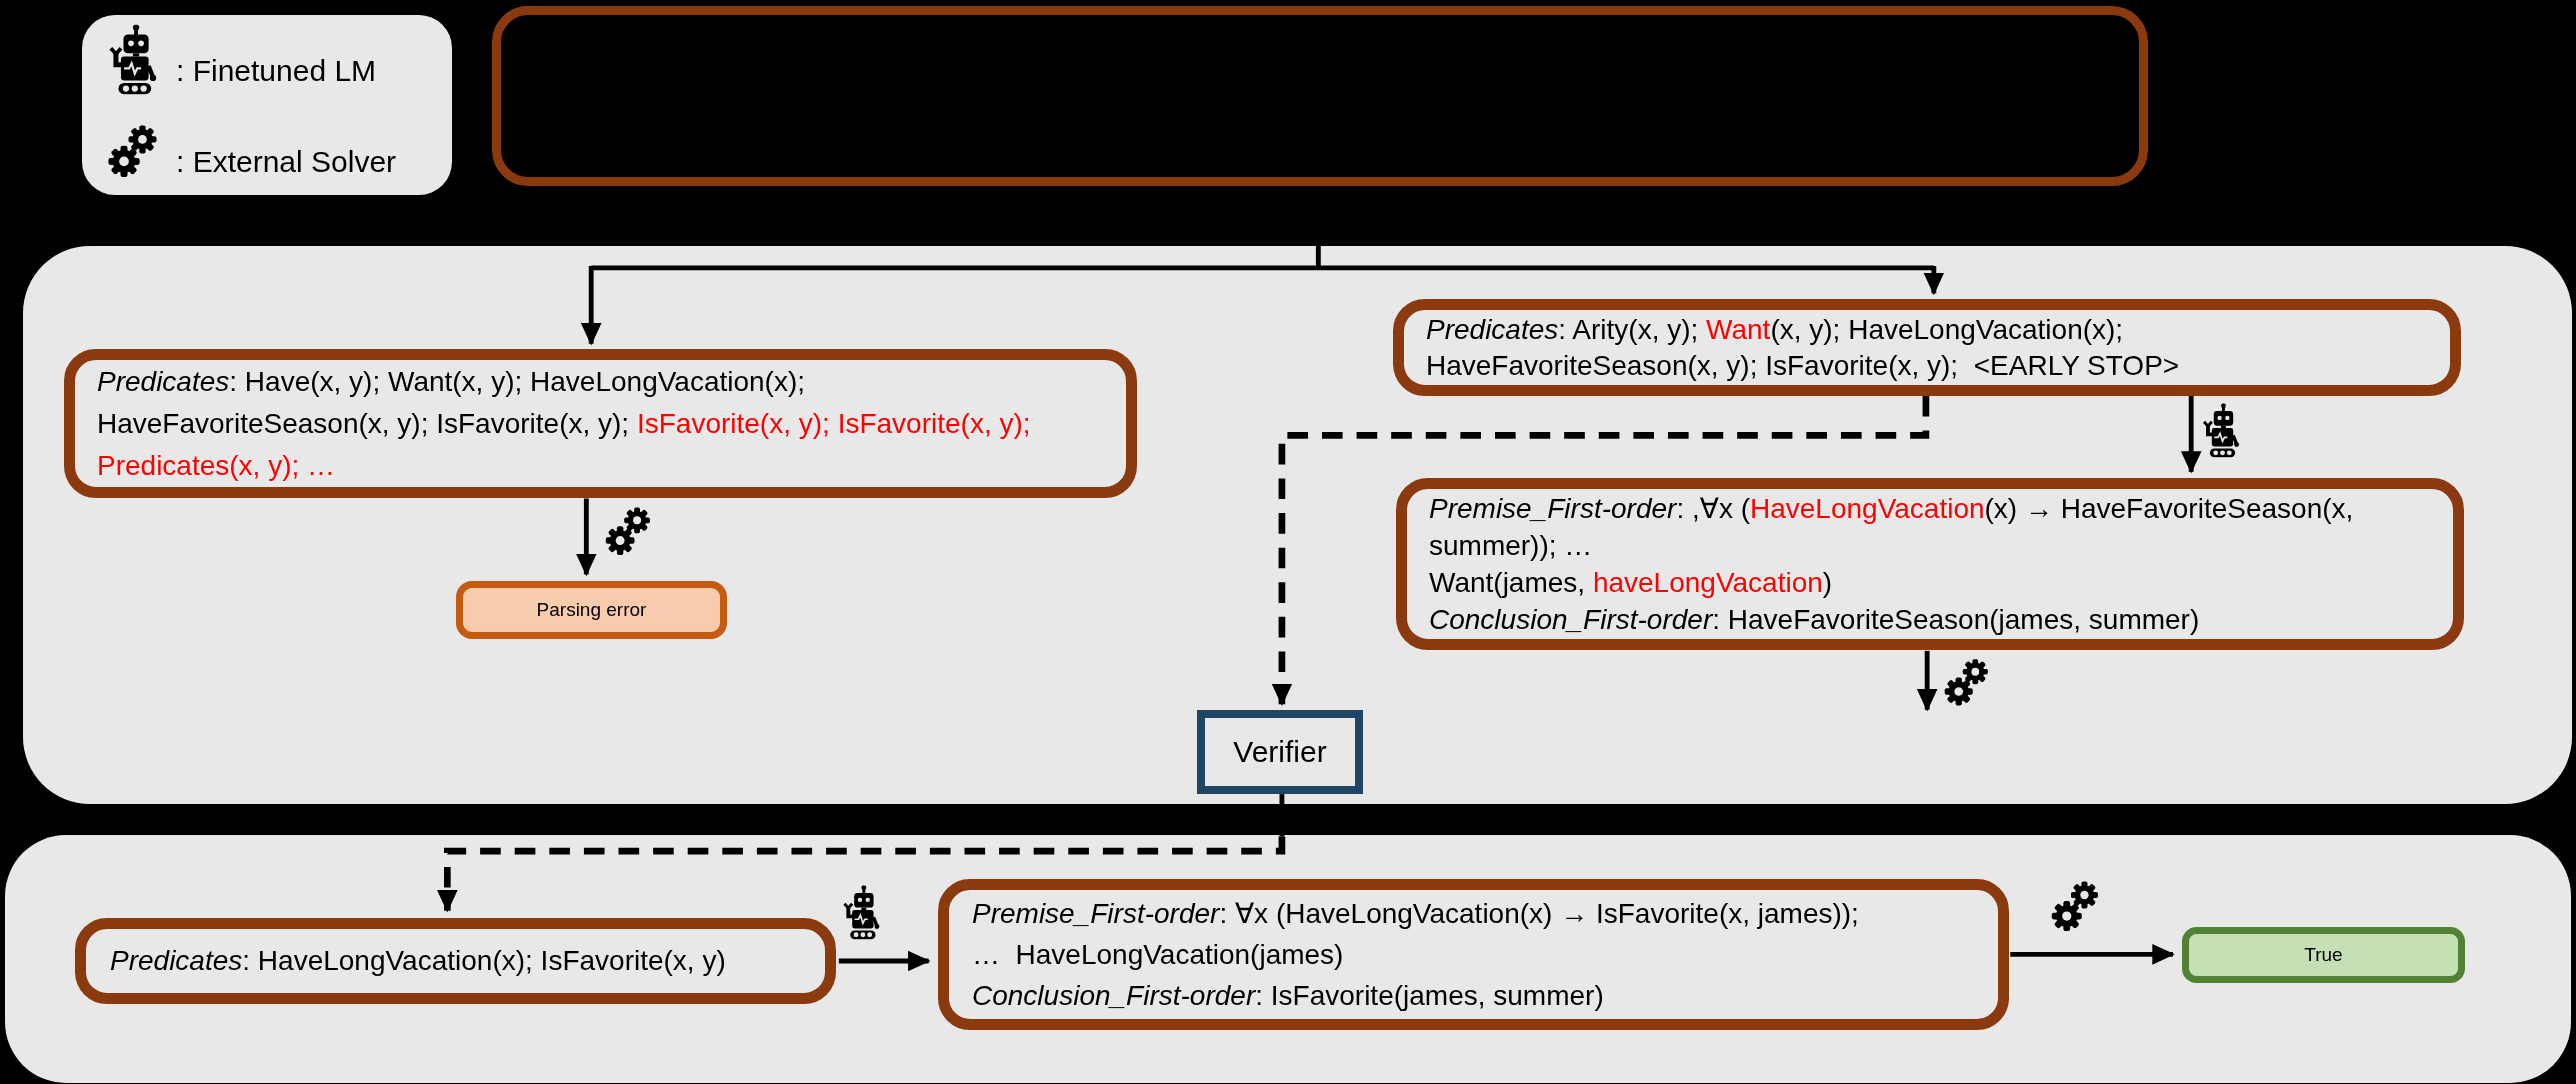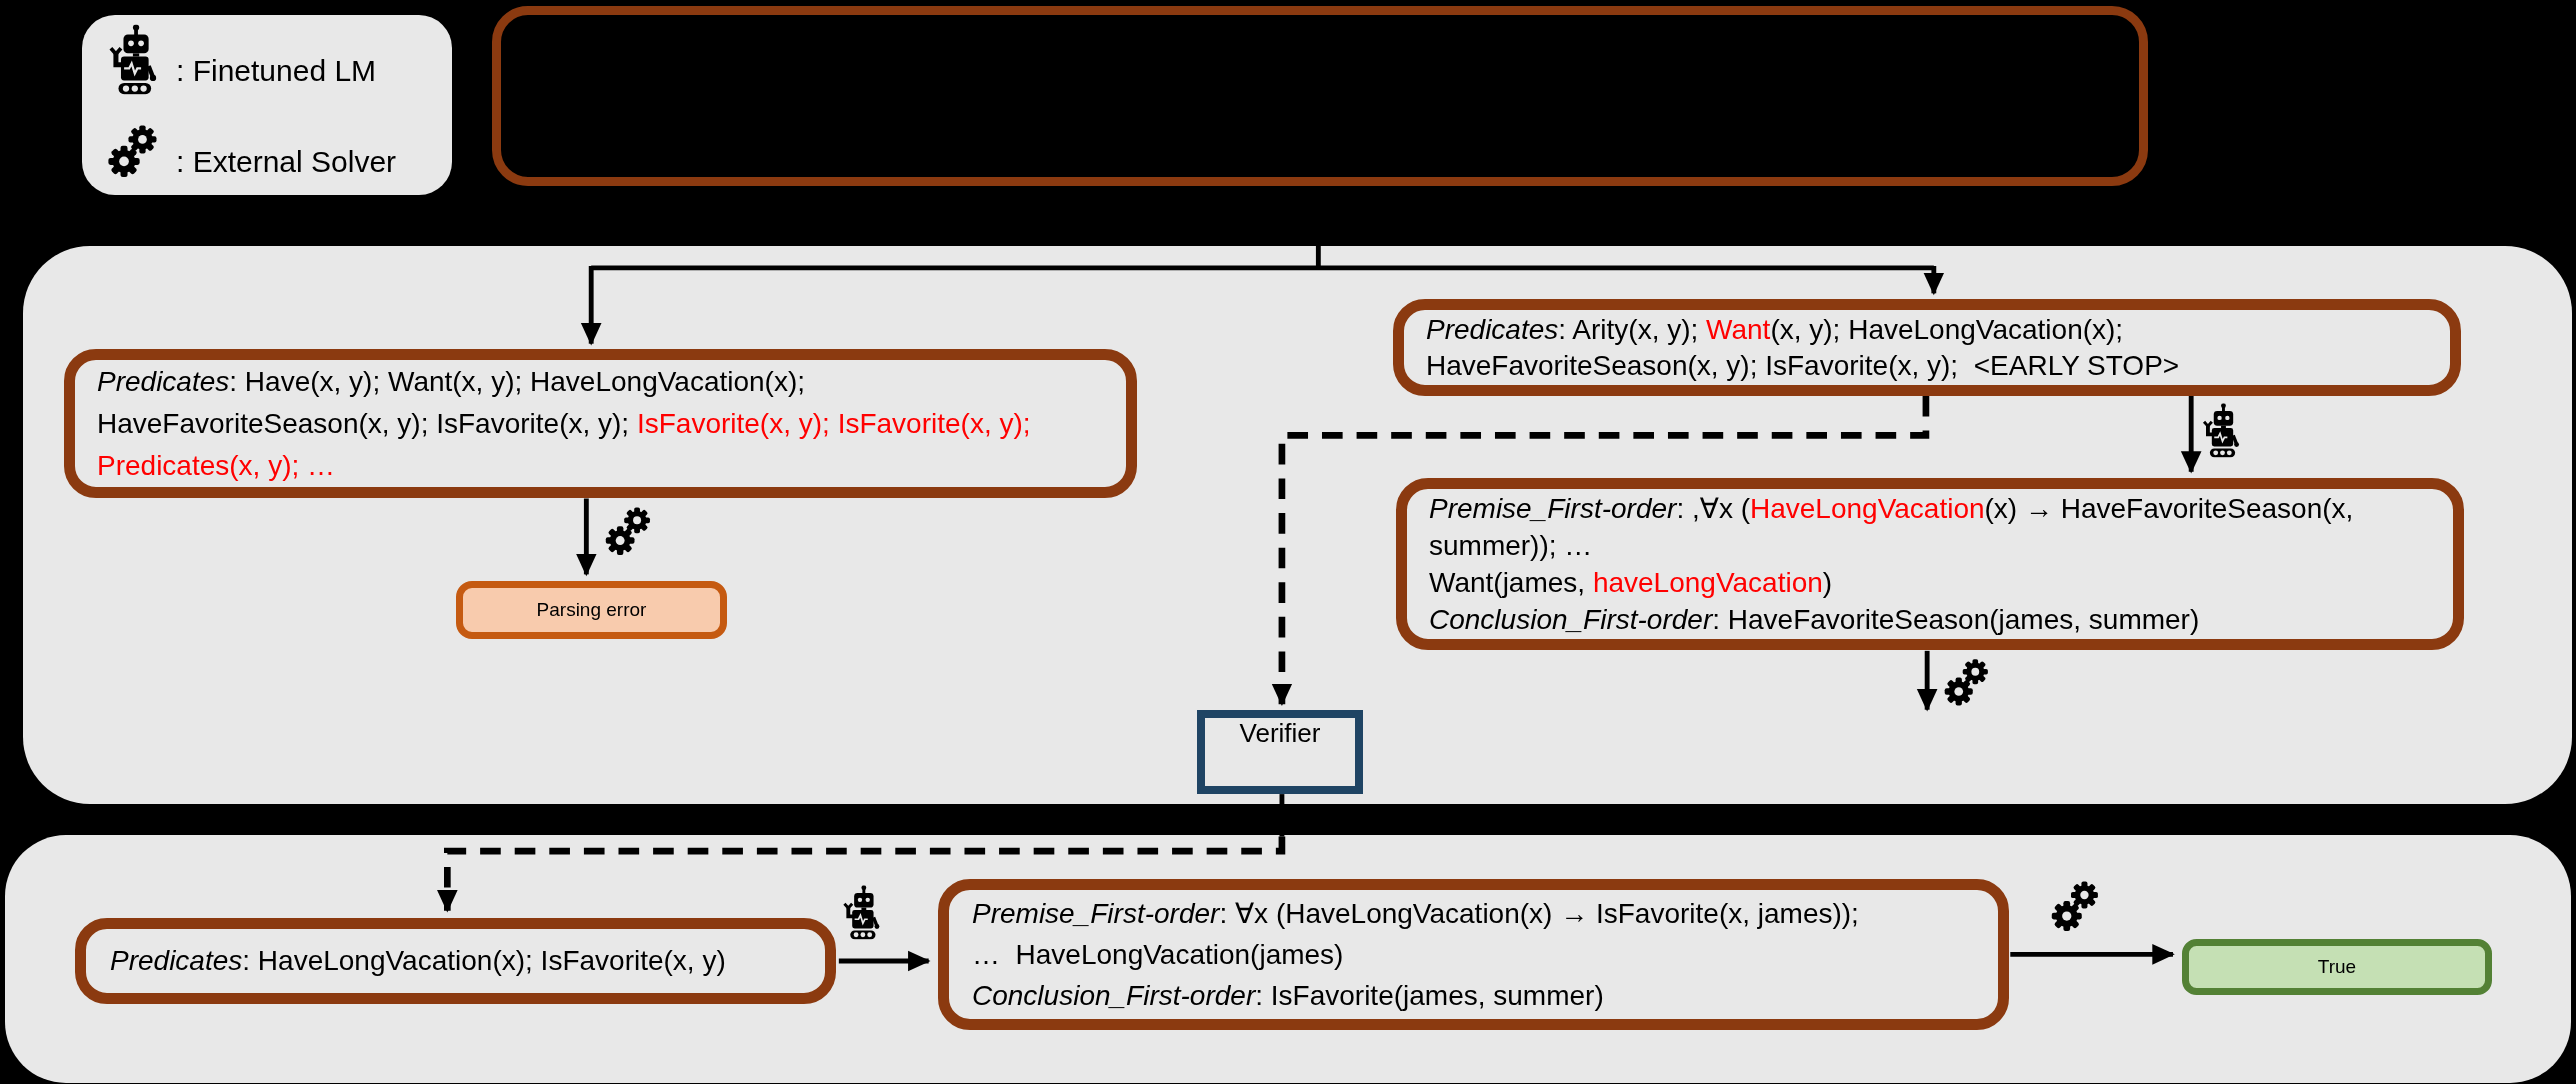--- a/index.html
+++ b/index.html
@@ -20,21 +20,21 @@
   .box{position:absolute;box-sizing:border-box;border:11px solid var(--brown);border-radius:32px;
        background:var(--gray);display:flex;flex-direction:column;justify-content:center;}
   .tline{white-space:pre;font-size:28px;line-height:var(--lh,42px);color:#000;}
   .red{color:var(--red);}
   .it{font-style:italic;}
   .pill{position:absolute;box-sizing:border-box;display:flex;align-items:center;justify-content:center;
         font-size:19px;}
   .pill-err{background:var(--err-fill);border:7.3px solid var(--err-border);border-radius:16px;}
   .pill-ok{background:var(--ok-fill);border:7.3px solid var(--ok-border);border-radius:14.6px;}
   .verifier{position:absolute;box-sizing:border-box;border:8.5px solid var(--verifier-border);
-            background:var(--gray);display:flex;justify-content:center;font-size:26px;}
+            background:var(--gray);display:flex;align-items:center;justify-content:center;font-size:30px;}
   .legend-label{position:absolute;font-size:30px;line-height:39px;white-space:pre;}
   .topbox{position:absolute;box-sizing:border-box;border:9.7px solid var(--brown);border-radius:36px;
           background:transparent;}
   svg.layer{position:absolute;left:0;top:0;pointer-events:none;}
 </style>
 </head>
 <body>
 
 <div id="canvas">
 
@@ -147,18 +147,18 @@
   <div class="box" style="left:75px;top:918px;width:761px;height:86px;--lh:42px;padding-left:24px;">
       <div class="tline"><span class="it">Predicates</span><span>: HaveLongVacation(x); IsFavorite(x, y)</span></div>
     </div>
 
   <div class="box" style="left:938px;top:879px;width:1071px;height:151px;--lh:41px;padding-left:23px;">
       <div class="tline"><span class="it">Premise_First-order</span><span>: ∀x (HaveLongVacation(x) → IsFavorite(x, james));</span></div>
       <div class="tline"><span>…  HaveLongVacation(james)</span></div>
       <div class="tline"><span class="it">Conclusion_First-order</span><span>: IsFavorite(james, summer)</span></div>
     </div>
 
-  <div class="pill pill-ok" style="left:2182px;top:927px;width:310px;height:56px;margin-top:12px;">
+  <div class="pill pill-ok" style="left:2182px;top:927px;width:283px;height:56px;">
     <span>True</span>
   </div>
 
 </div>
 
 
 </body></html>

